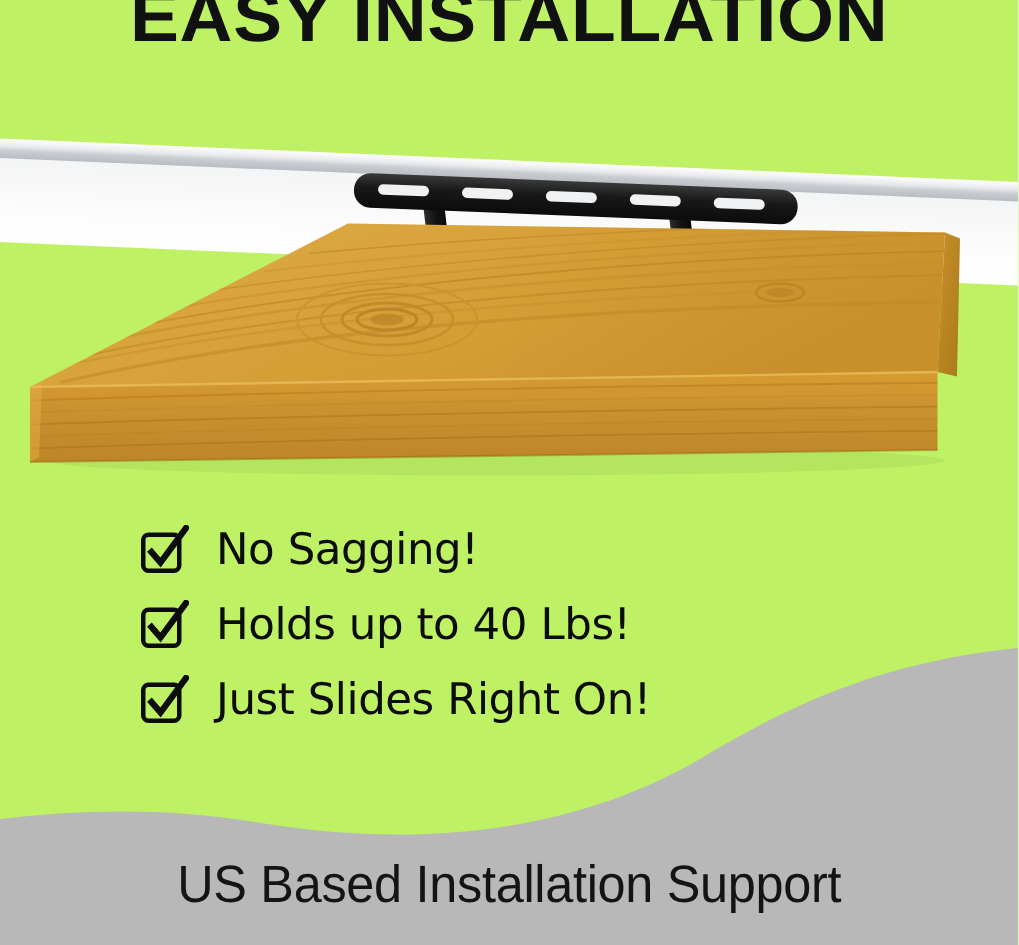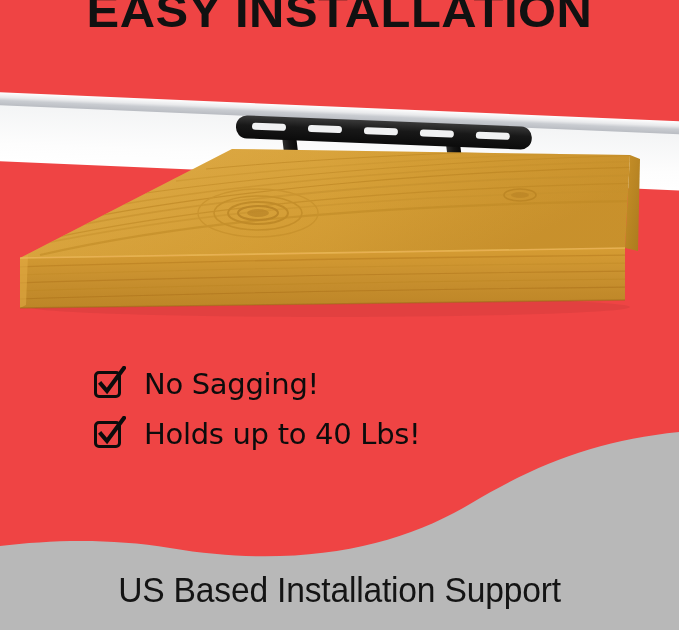--- a/index.html
+++ b/index.html
@@ -7,21 +7,21 @@
     padding: 0;
     background: #ffffff;
   }
   body {
     font-family: "Liberation Sans", sans-serif;
   }
   .canvas {
     position: relative;
     width: 679px;
     height: 630px;
-    background: #ef4444;
+    background: #bef264;
     overflow: hidden;
   }
 
   
   .headline {
     position: absolute;
     left: 0;
     top: -13px;
     width: 679px;
     text-align: center;
@@ -114,21 +114,21 @@
 
   
   .features {
     position: absolute;
     left: 92px;
     top: 350px;
     width: 420px;
   }
   .feature-row {
     display: flex;
-    align-items: flex-end;
+    align-items: flex-start;
     height: 50px;
     margin-bottom: 0px;
   }
   .checkbox-icon {
     width: 34px;
     height: 34px;
     flex: 0 0 34px;
     position: relative;
     margin-right: 18px;
   }
@@ -284,20 +284,29 @@
     <div class="feature-row">
       <span class="checkbox-icon">
         <svg width="34" height="34" viewBox="0 0 34 34">
           <rect x="3.5" y="6.5" width="24" height="24" rx="3.5" ry="3.5" fill="none" stroke="#0c0c0c" stroke-width="3"></rect>
           <path d="M9 18 L15 25 L32 2" fill="none" stroke="#0c0c0c" stroke-width="4.2" stroke-linecap="square" stroke-linejoin="miter"></path>
         </svg>
       </span>
       <span class="feature-label">Holds up to 40 Lbs!</span>
     </div>
 
+    <div class="feature-row">
+      <span class="checkbox-icon">
+        <svg width="34" height="34" viewBox="0 0 34 34">
+          <rect x="3.5" y="6.5" width="24" height="24" rx="3.5" ry="3.5" fill="none" stroke="#0c0c0c" stroke-width="3"></rect>
+          <path d="M9 18 L15 25 L32 2" fill="none" stroke="#0c0c0c" stroke-width="4.2" stroke-linecap="square" stroke-linejoin="miter"></path>
+        </svg>
+      </span>
+      <span class="feature-label">Just Slides Right On!</span>
+    </div>
   </div>
 
   <div class="bottom-banner">
     <svg width="679" height="230" viewBox="0 0 679 230">
       <path d="M0,230 L679,230 L679,32
                C600,40 540,62 470,104
                C400,146 300,170 170,148
                C110,138 50,140 0,146 Z" fill="#b8b8b8"></path>
     </svg>
   </div>

